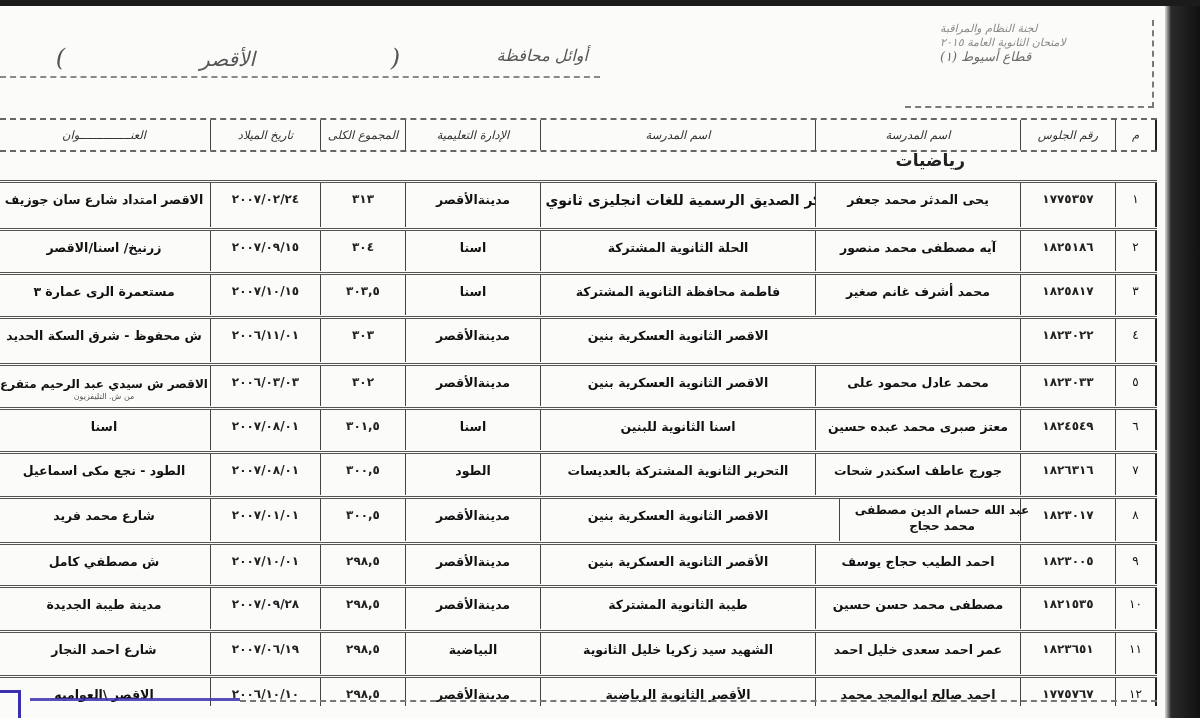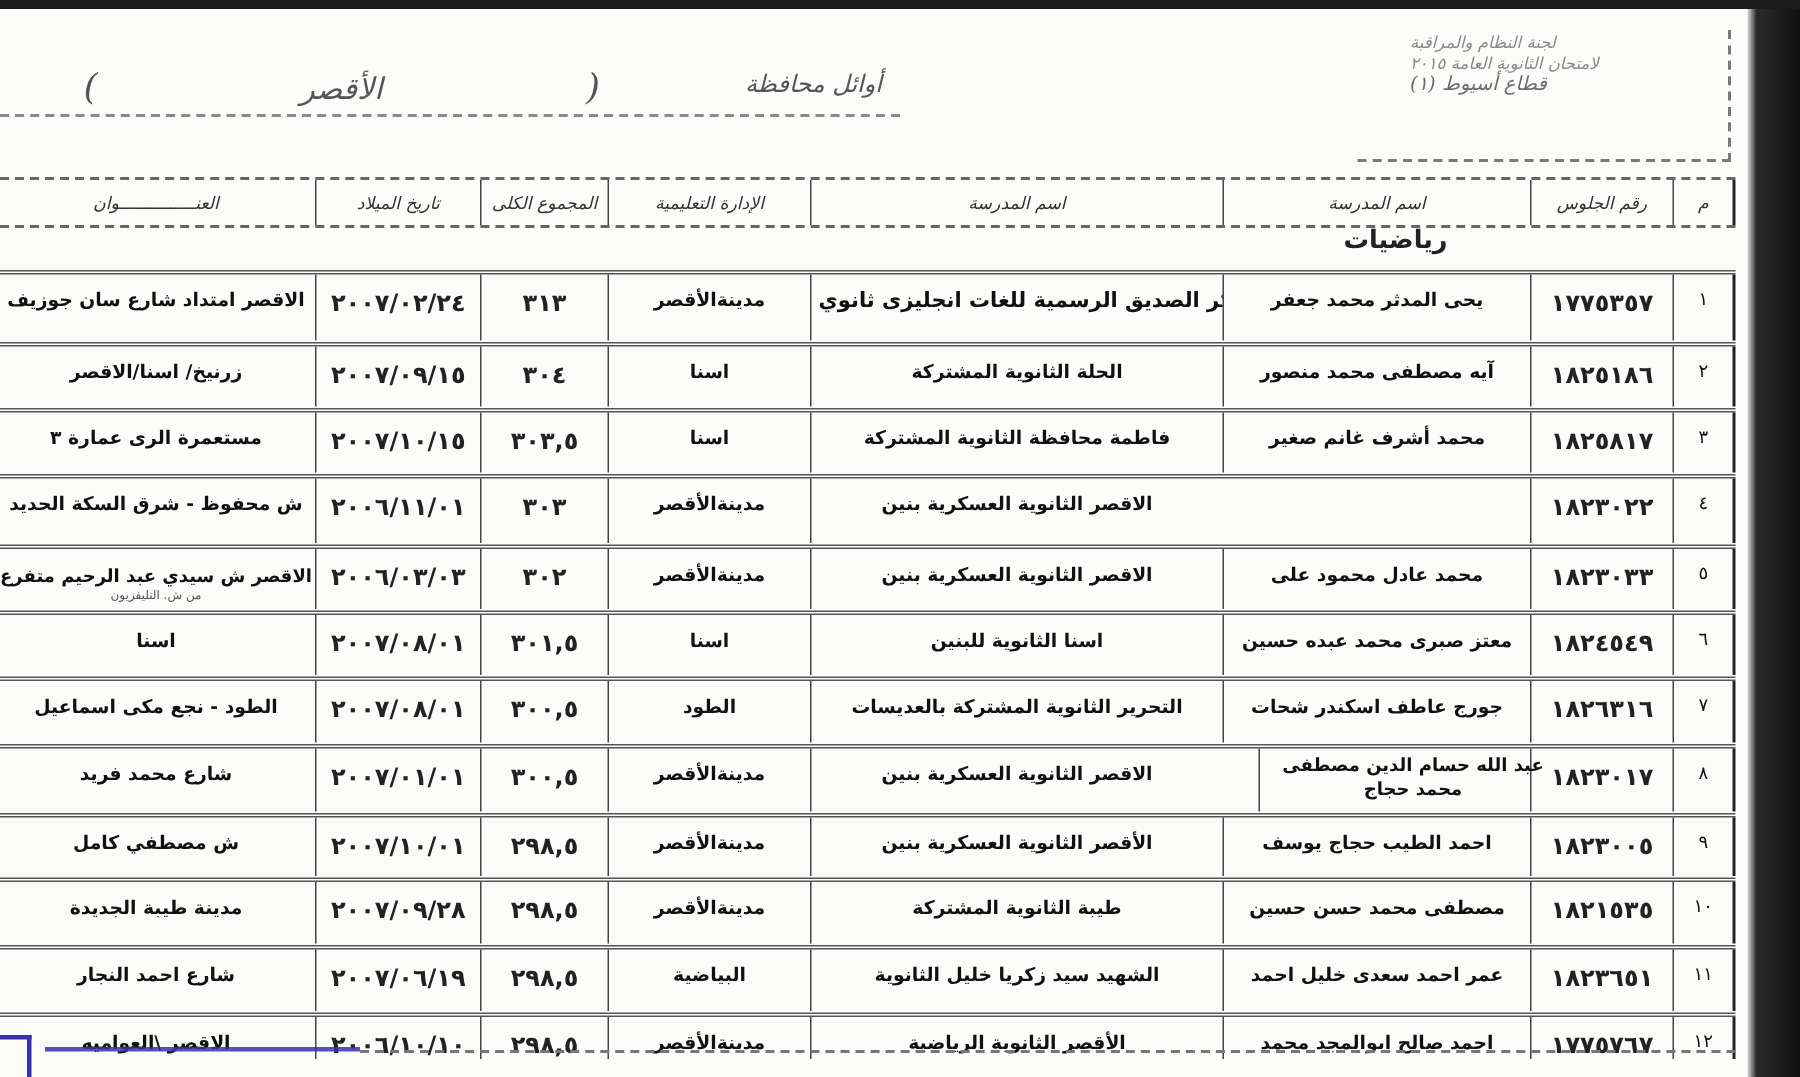--- a/index.html
+++ b/index.html
@@ -55,21 +55,21 @@
   }
   .hdr { top: 118px; height: 30px; border-top: 2px dashed #666; border-bottom: 2px dashed #666; }
   .hdr .cell {
     font-family: "DejaVu Serif", serif; font-style: italic; font-size: 11.5px; color: #333;
   }
   .data .cell { font-weight: bold; font-size: 12.5px; color: #111; }
   .data {
     border-top: 3px double #555;
   }
   .data .cell.seat, .data .cell.total, .data .cell.dob {
-    letter-spacing: 1px; font-size: 16px; font-weight: bold; color: #222;
+    letter-spacing: 1px; font-size: 12px; font-weight: bold; color: #222;
   }
   .data .cell.idx { font-size: 12px; font-weight: normal; }
   .c-idx   { left: 1115px; width: 42px; border-right: 2px solid #222; }
   .c-seat  { left: 1020px; width: 95px; }
   .c-name  { left: 815px;  width: 205px; }
   .c-school{ left: 540px;  width: 275px; }
   .c-admin { left: 405px;  width: 135px; }
   .c-total { left: 320px;  width: 85px; }
   .c-dob   { left: 210px;  width: 110px; }
   .c-addr  { left: -2px;   width: 212px; border-left: none; }

